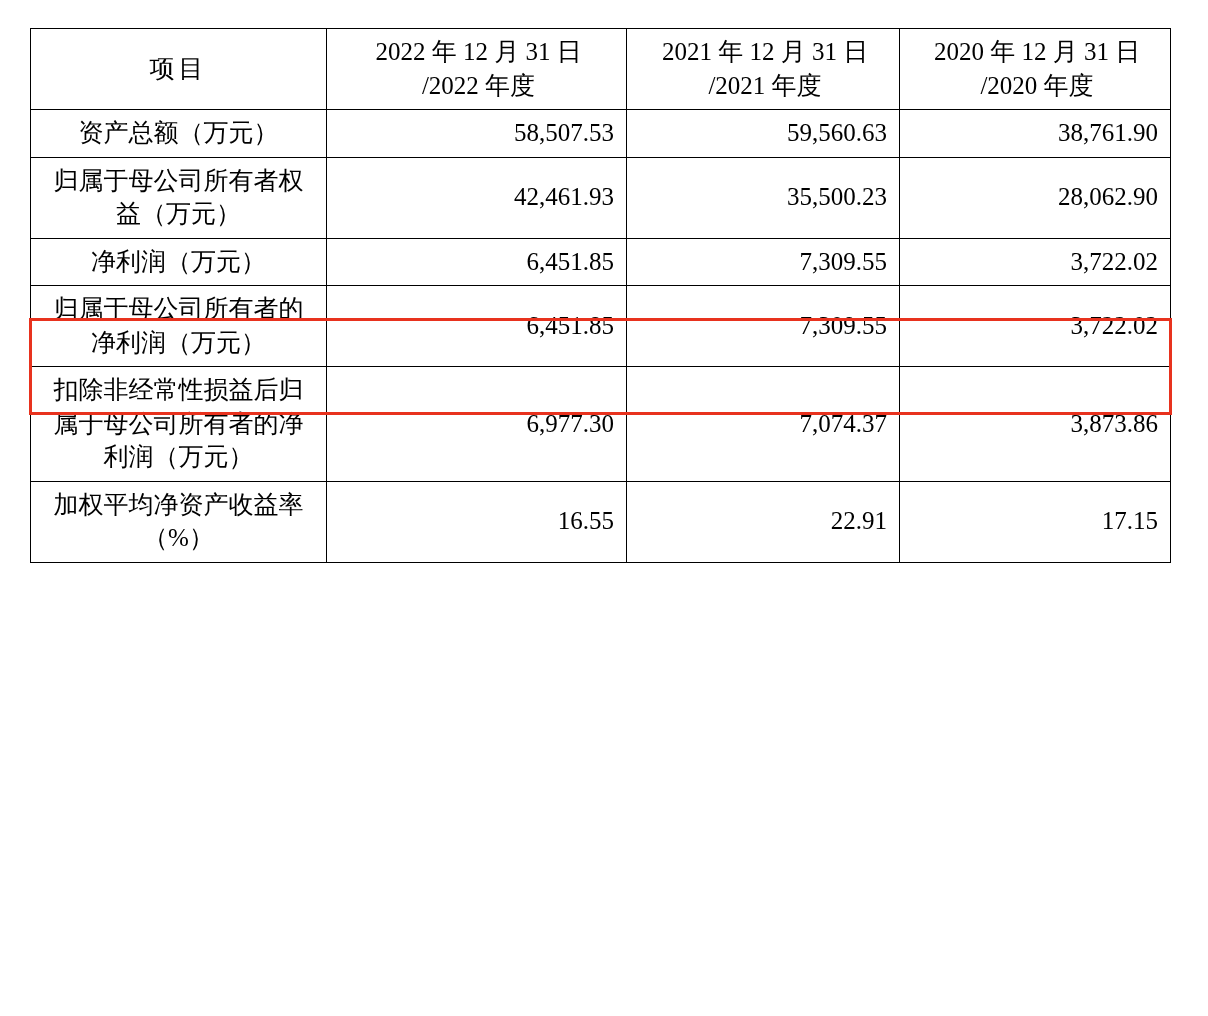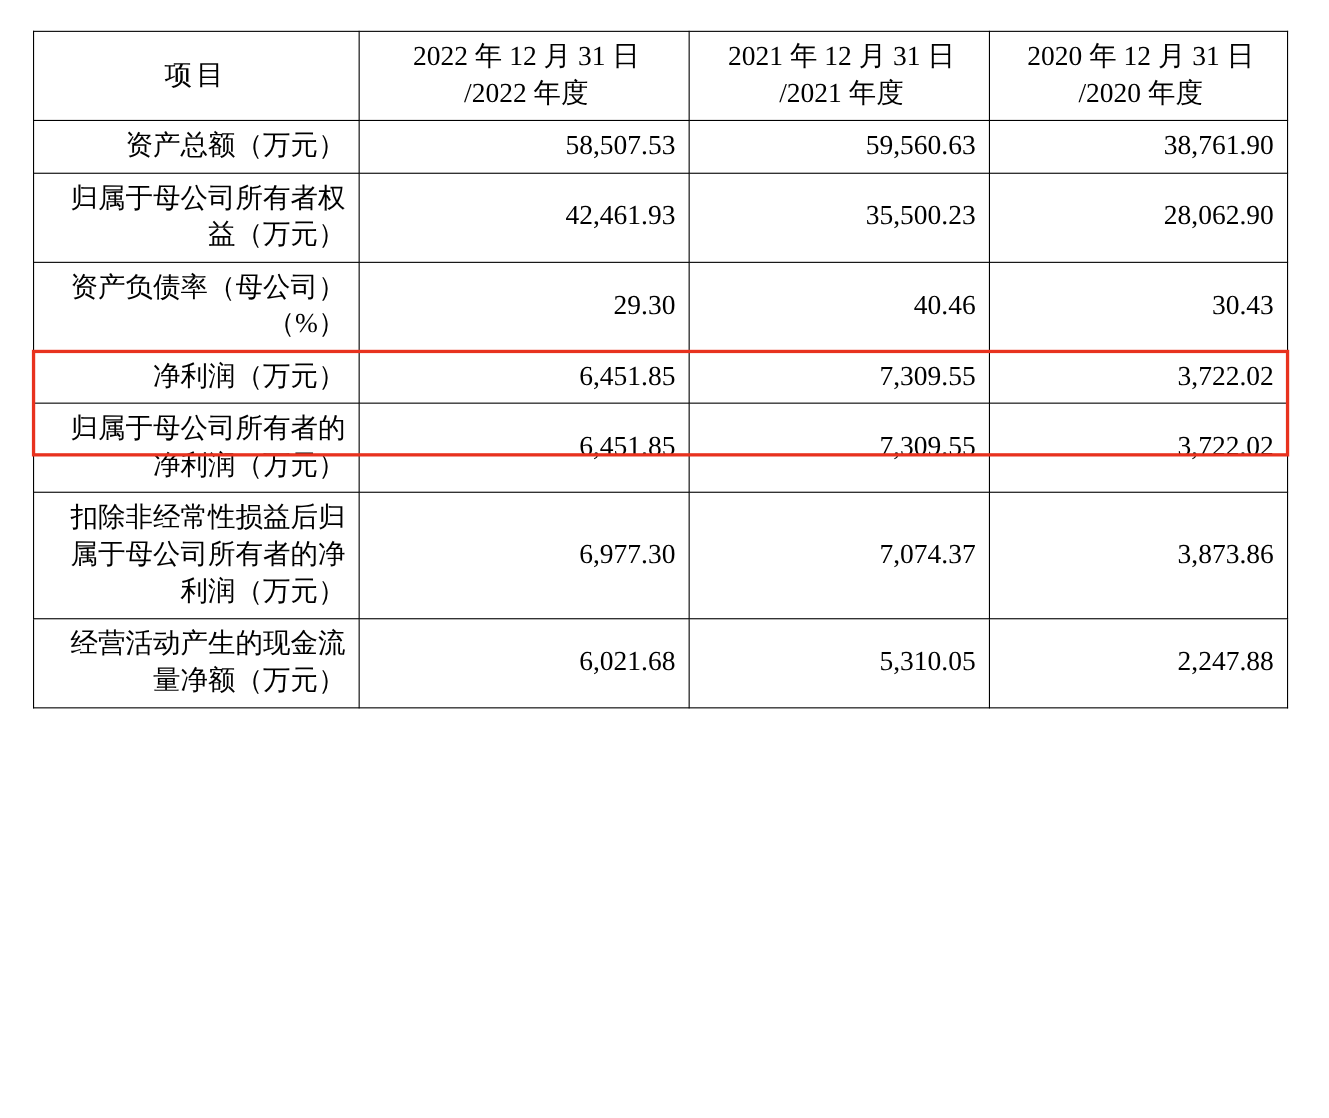--- a/index.html
+++ b/index.html
@@ -49,21 +49,21 @@
   }
   th.head-cell.head-item {
     letter-spacing: 4px;
   }
   th.head-cell.head-period {
     text-align: center;
     padding-left: 16px;
     font-family: Liberation Serif, serif;
   }
   td.label-cell {
-    text-align: right;
+    text-align: center;
     letter-spacing: 0px;
   }
   td.val-cell {
     text-align: right;
     padding-right: 16px;
     font-family: "Liberation Serif", "DejaVu Serif", serif;
     margin-left: 19px;
   }
   
   .highlight-box {
@@ -111,45 +111,39 @@
         <td class="val-cell">59,560.63</td>
         <td class="val-cell">38,761.90</td>
       </tr>
       <tr>
         <td class="label-cell">归属于母公司所有者权益（万元）</td>
         <td class="val-cell">42,461.93</td>
         <td class="val-cell">35,500.23</td>
         <td class="val-cell">28,062.90</td>
       </tr>
       <tr>
-        <td class="label-cell">资产负债率（母公司）（%）</td>
-        <td class="val-cell">29.30</td>
-        <td class="val-cell">40.46</td>
-        <td class="val-cell">30.43</td>
-      </tr>
-      <tr>
         <td class="label-cell">净利润（万元）</td>
         <td class="val-cell">6,451.85</td>
         <td class="val-cell">7,309.55</td>
         <td class="val-cell">3,722.02</td>
       </tr>
       <tr>
         <td class="label-cell">归属于母公司所有者的净利润（万元）</td>
         <td class="val-cell">6,451.85</td>
         <td class="val-cell">7,309.55</td>
         <td class="val-cell">3,722.02</td>
       </tr>
       <tr>
         <td class="label-cell">扣除非经常性损益后归属于母公司所有者的净利润（万元）</td>
         <td class="val-cell">6,977.30</td>
         <td class="val-cell">7,074.37</td>
         <td class="val-cell">3,873.86</td>
       </tr>
       <tr>
-        <td class="label-cell">经营活动产生的现金流量净额（万元）</td>
-        <td class="val-cell">6,021.68</td>
-        <td class="val-cell">5,310.05</td>
-        <td class="val-cell">2,247.88</td>
+        <td class="label-cell">加权平均净资产收益率（%）</td>
+        <td class="val-cell">16.55</td>
+        <td class="val-cell">22.91</td>
+        <td class="val-cell">17.15</td>
       </tr>
     </tbody>
   </table>
   <div class="highlight-box" id="hl" style="left: 29px; top: 318px; width: 1143px; height: 97px; border-color: rgb(232, 50, 30);"></div>
 </div>
 
 </body></html>

